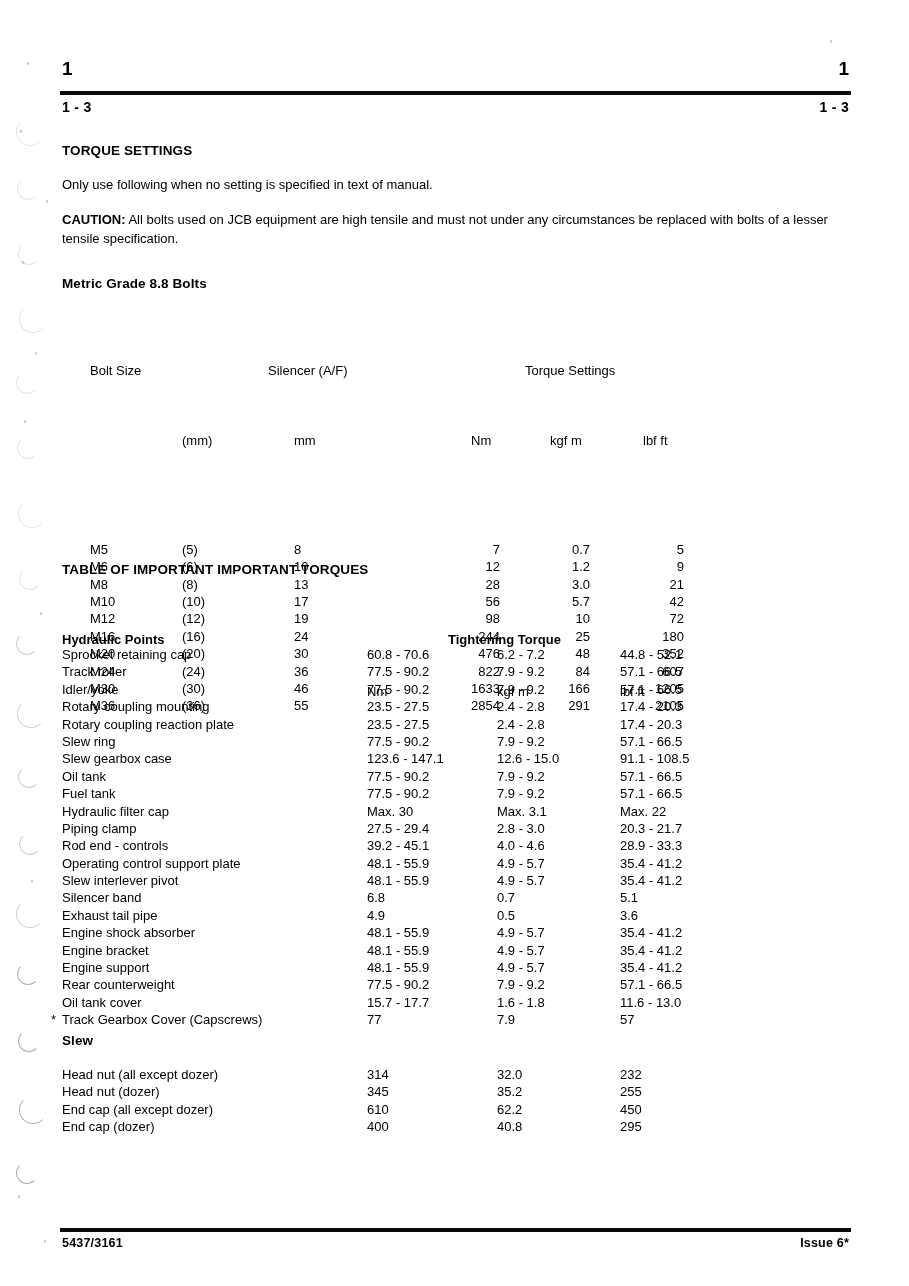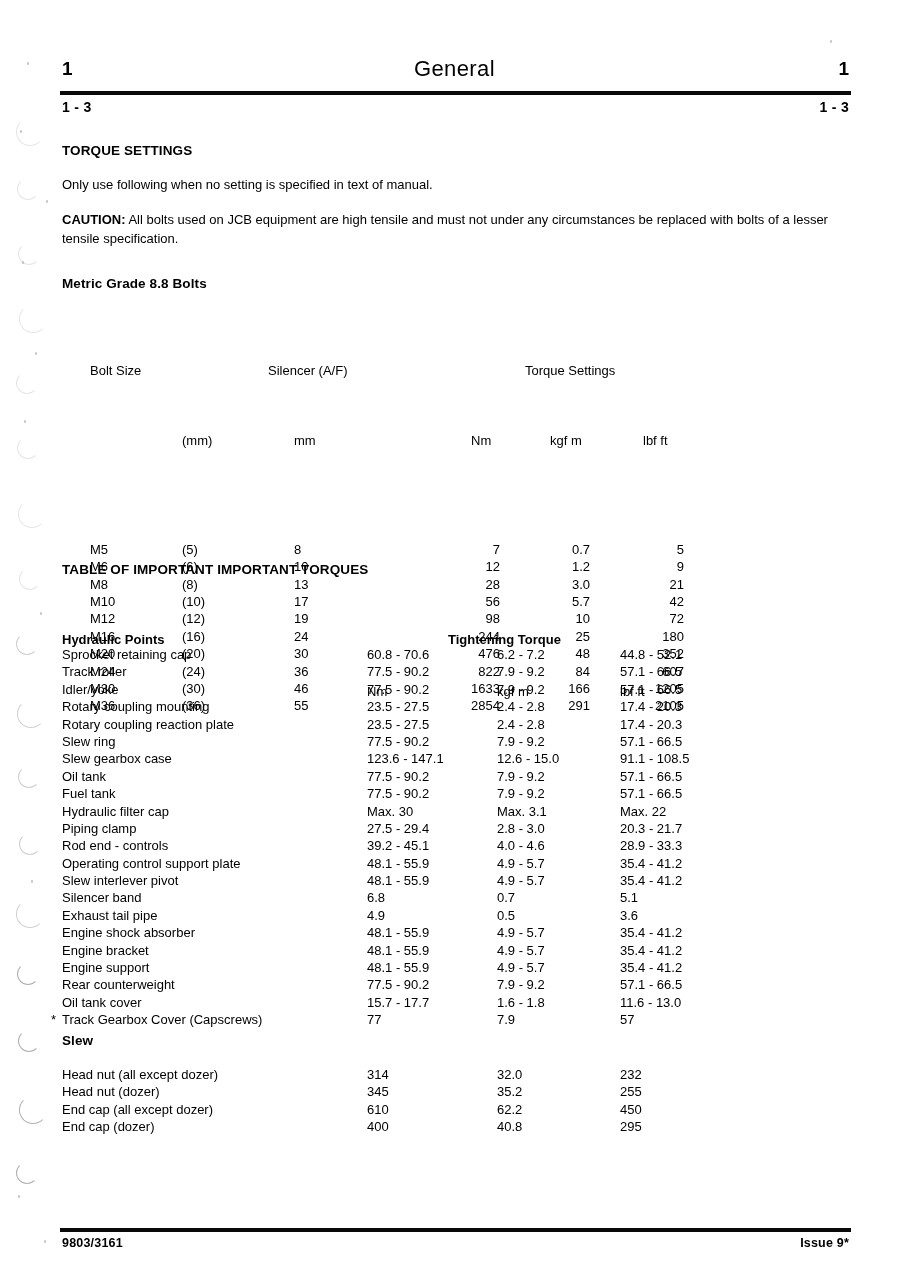--- a/index.html
+++ b/index.html
@@ -143,21 +143,20 @@
     border-radius: 40%;
     opacity: 0.8;
   }
 </style>
 </head>
 <body>
 
 <div id="page">
 
   <div class="hdr-num-left">1</div>
-  <div class="hdr-title">General</div>
   <div class="hdr-num-right">1</div>
   <div class="rule-top"></div>
   <div class="sub-left">1 - 3</div>
   <div class="sub-right">1 - 3</div>
 
   <div class="sec-title" style="left:62px; top:143px;">TORQUE SETTINGS</div>
 
   <div class="para" style="left:62px; top:210px; width:790px;">
     <b>CAUTION:</b><span> All bolts used on JCB equipment are high tensile and must not under any circumstances be replaced with bolts of a lesser tensile specification.</span>
   </div>
@@ -199,22 +198,22 @@
     </div>
   </div>
 
   <div class="tbl" id="important-rows" style="left:0px; top:646px; width:909px;"><div class="row"><span class="c l" style="left: 62px;">Sprocket retaining cap</span><span class="c l" style="left: 367px;">60.8 - 70.6</span><span class="c l" style="left: 497px;">6.2 - 7.2</span><span class="c l" style="left: 620px;">44.8 - 52.1</span></div><div class="row"><span class="c l" style="left: 62px;">Track roller</span><span class="c l" style="left: 367px;">77.5 - 90.2</span><span class="c l" style="left: 497px;">7.9 - 9.2</span><span class="c l" style="left: 620px;">57.1 - 66.5</span></div><div class="row"><span class="c l" style="left: 62px;">Idler/yoke</span><span class="c l" style="left: 367px;">77.5 - 90.2</span><span class="c l" style="left: 497px;">7.9 - 9.2</span><span class="c l" style="left: 620px;">57.1 - 66.5</span></div><div class="row"><span class="c l" style="left: 62px;">Rotary coupling mounting</span><span class="c l" style="left: 367px;">23.5 - 27.5</span><span class="c l" style="left: 497px;">2.4 - 2.8</span><span class="c l" style="left: 620px;">17.4 - 20.3</span></div><div class="row"><span class="c l" style="left: 62px;">Rotary coupling reaction plate</span><span class="c l" style="left: 367px;">23.5 - 27.5</span><span class="c l" style="left: 497px;">2.4 - 2.8</span><span class="c l" style="left: 620px;">17.4 - 20.3</span></div><div class="row"><span class="c l" style="left: 62px;">Slew ring</span><span class="c l" style="left: 367px;">77.5 - 90.2</span><span class="c l" style="left: 497px;">7.9 - 9.2</span><span class="c l" style="left: 620px;">57.1 - 66.5</span></div><div class="row"><span class="c l" style="left: 62px;">Slew gearbox case</span><span class="c l" style="left: 367px;">123.6 - 147.1</span><span class="c l" style="left: 497px;">12.6 - 15.0</span><span class="c l" style="left: 620px;">91.1 - 108.5</span></div><div class="row"><span class="c l" style="left: 62px;">Oil tank</span><span class="c l" style="left: 367px;">77.5 - 90.2</span><span class="c l" style="left: 497px;">7.9 - 9.2</span><span class="c l" style="left: 620px;">57.1 - 66.5</span></div><div class="row"><span class="c l" style="left: 62px;">Fuel tank</span><span class="c l" style="left: 367px;">77.5 - 90.2</span><span class="c l" style="left: 497px;">7.9 - 9.2</span><span class="c l" style="left: 620px;">57.1 - 66.5</span></div><div class="row"><span class="c l" style="left: 62px;">Hydraulic filter cap</span><span class="c l" style="left: 367px;">Max. 30</span><span class="c l" style="left: 497px;">Max. 3.1</span><span class="c l" style="left: 620px;">Max. 22</span></div><div class="row"><span class="c l" style="left: 62px;">Piping clamp</span><span class="c l" style="left: 367px;">27.5 - 29.4</span><span class="c l" style="left: 497px;">2.8 - 3.0</span><span class="c l" style="left: 620px;">20.3 - 21.7</span></div><div class="row"><span class="c l" style="left: 62px;">Rod end - controls</span><span class="c l" style="left: 367px;">39.2 - 45.1</span><span class="c l" style="left: 497px;">4.0 - 4.6</span><span class="c l" style="left: 620px;">28.9 - 33.3</span></div><div class="row"><span class="c l" style="left: 62px;">Operating control support plate</span><span class="c l" style="left: 367px;">48.1 - 55.9</span><span class="c l" style="left: 497px;">4.9 - 5.7</span><span class="c l" style="left: 620px;">35.4 - 41.2</span></div><div class="row"><span class="c l" style="left: 62px;">Slew interlever pivot</span><span class="c l" style="left: 367px;">48.1 - 55.9</span><span class="c l" style="left: 497px;">4.9 - 5.7</span><span class="c l" style="left: 620px;">35.4 - 41.2</span></div><div class="row"><span class="c l" style="left: 62px;">Silencer band</span><span class="c l" style="left: 367px;">6.8</span><span class="c l" style="left: 497px;">0.7</span><span class="c l" style="left: 620px;">5.1</span></div><div class="row"><span class="c l" style="left: 62px;">Exhaust tail pipe</span><span class="c l" style="left: 367px;">4.9</span><span class="c l" style="left: 497px;">0.5</span><span class="c l" style="left: 620px;">3.6</span></div><div class="row"><span class="c l" style="left: 62px;">Engine shock absorber</span><span class="c l" style="left: 367px;">48.1 - 55.9</span><span class="c l" style="left: 497px;">4.9 - 5.7</span><span class="c l" style="left: 620px;">35.4 - 41.2</span></div><div class="row"><span class="c l" style="left: 62px;">Engine bracket</span><span class="c l" style="left: 367px;">48.1 - 55.9</span><span class="c l" style="left: 497px;">4.9 - 5.7</span><span class="c l" style="left: 620px;">35.4 - 41.2</span></div><div class="row"><span class="c l" style="left: 62px;">Engine support</span><span class="c l" style="left: 367px;">48.1 - 55.9</span><span class="c l" style="left: 497px;">4.9 - 5.7</span><span class="c l" style="left: 620px;">35.4 - 41.2</span></div><div class="row"><span class="c l" style="left: 62px;">Rear counterweight</span><span class="c l" style="left: 367px;">77.5 - 90.2</span><span class="c l" style="left: 497px;">7.9 - 9.2</span><span class="c l" style="left: 620px;">57.1 - 66.5</span></div><div class="row"><span class="c l" style="left: 62px;">Oil tank cover</span><span class="c l" style="left: 367px;">15.7 - 17.7</span><span class="c l" style="left: 497px;">1.6 - 1.8</span><span class="c l" style="left: 620px;">11.6 - 13.0</span></div><div class="row"><span class="c l" style="left: 51px;">*</span><span class="c l" style="left: 62px;">Track Gearbox Cover (Capscrews)</span><span class="c l" style="left: 367px;">77</span><span class="c l" style="left: 497px;">7.9</span><span class="c l" style="left: 620px;">57</span></div></div>
 
   <div class="sec-title" style="left:62px; top:1033px;">Slew</div>
 
   <div class="tbl" id="rams-rows" style="left:0px; top:1066px; width:909px;"><div class="row"><span class="c l" style="left: 62px;">Head nut (all except dozer)</span><span class="c l" style="left: 367px;">314</span><span class="c l" style="left: 497px;">32.0</span><span class="c l" style="left: 620px;">232</span></div><div class="row"><span class="c l" style="left: 62px;">Head nut (dozer)</span><span class="c l" style="left: 367px;">345</span><span class="c l" style="left: 497px;">35.2</span><span class="c l" style="left: 620px;">255</span></div><div class="row"><span class="c l" style="left: 62px;">End cap (all except dozer)</span><span class="c l" style="left: 367px;">610</span><span class="c l" style="left: 497px;">62.2</span><span class="c l" style="left: 620px;">450</span></div><div class="row"><span class="c l" style="left: 62px;">End cap (dozer)</span><span class="c l" style="left: 367px;">400</span><span class="c l" style="left: 497px;">40.8</span><span class="c l" style="left: 620px;">295</span></div></div>
 
   <div class="rule-bot"></div>
-  <div class="foot-left">9803/3161</div>
-  <div class="foot-right">Issue 9*</div>
+  <div class="foot-left">5437/3161</div>
+  <div class="foot-right">Issue 6*</div>
 
   <div id="artifacts">
       <div class="arc" style="width: 26px; height: 26px; left: 16px; top: 118px; opacity: 0.28;"></div>
       <div class="arc" style="width: 20px; height: 20px; left: 17px; top: 178px; opacity: 0.28;"></div>
       <div class="arc" style="width: 20px; height: 20px; left: 18px; top: 243px; opacity: 0.28;"></div>
       <div class="arc" style="width: 26px; height: 26px; left: 19px; top: 305px; opacity: 0.28;"></div>
       <div class="arc" style="width: 20px; height: 20px; left: 16px; top: 372px; opacity: 0.28;"></div>
       <div class="arc" style="width: 20px; height: 20px; left: 17px; top: 437px; opacity: 0.28;"></div>
       <div class="arc" style="width: 26px; height: 26px; left: 18px; top: 500px; opacity: 0.28;"></div>
       <div class="arc" style="width: 20px; height: 20px; left: 19px; top: 568px; opacity: 0.28;"></div>

